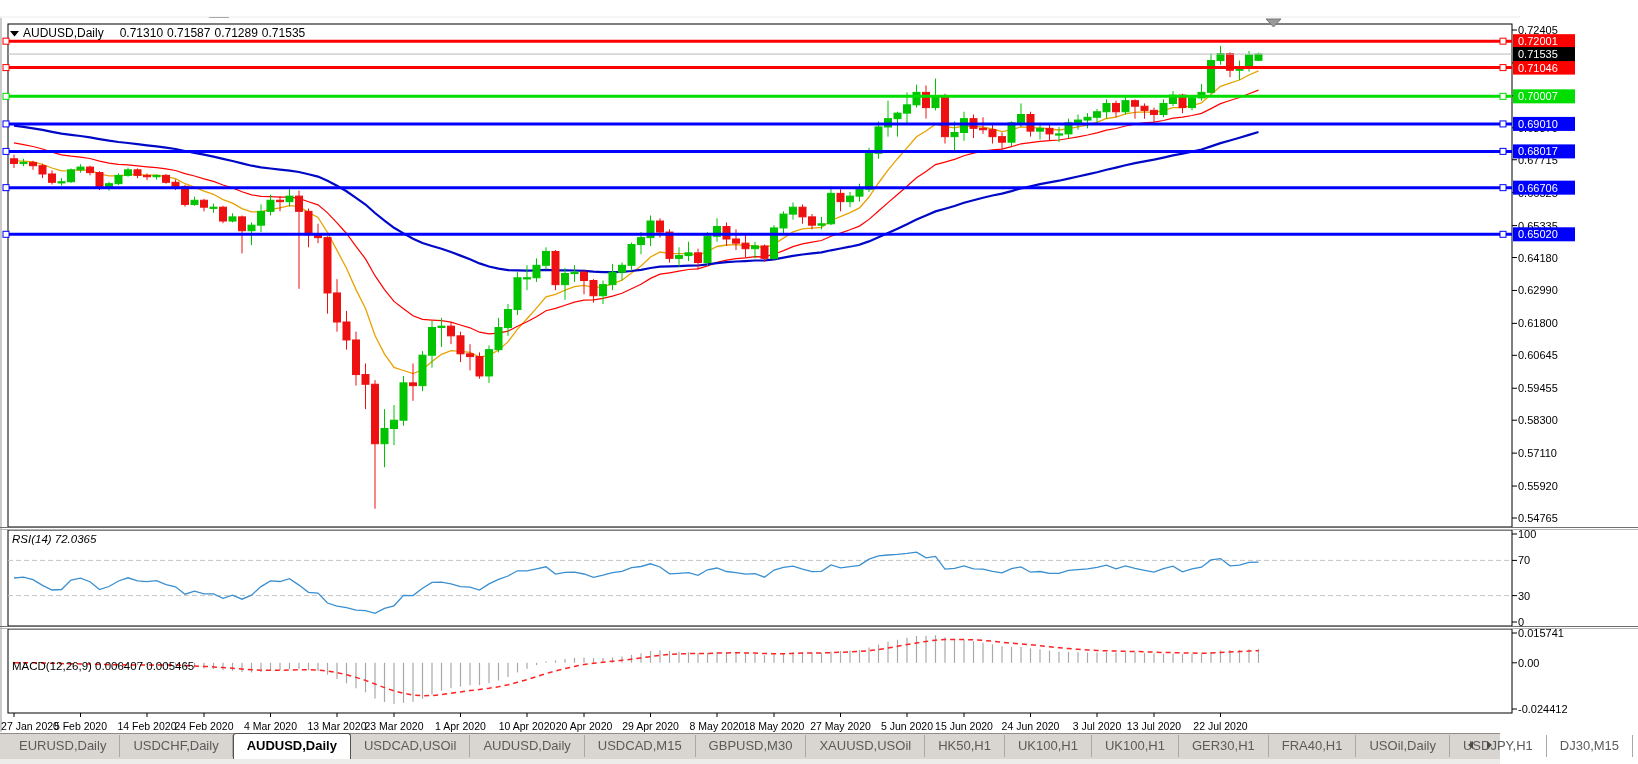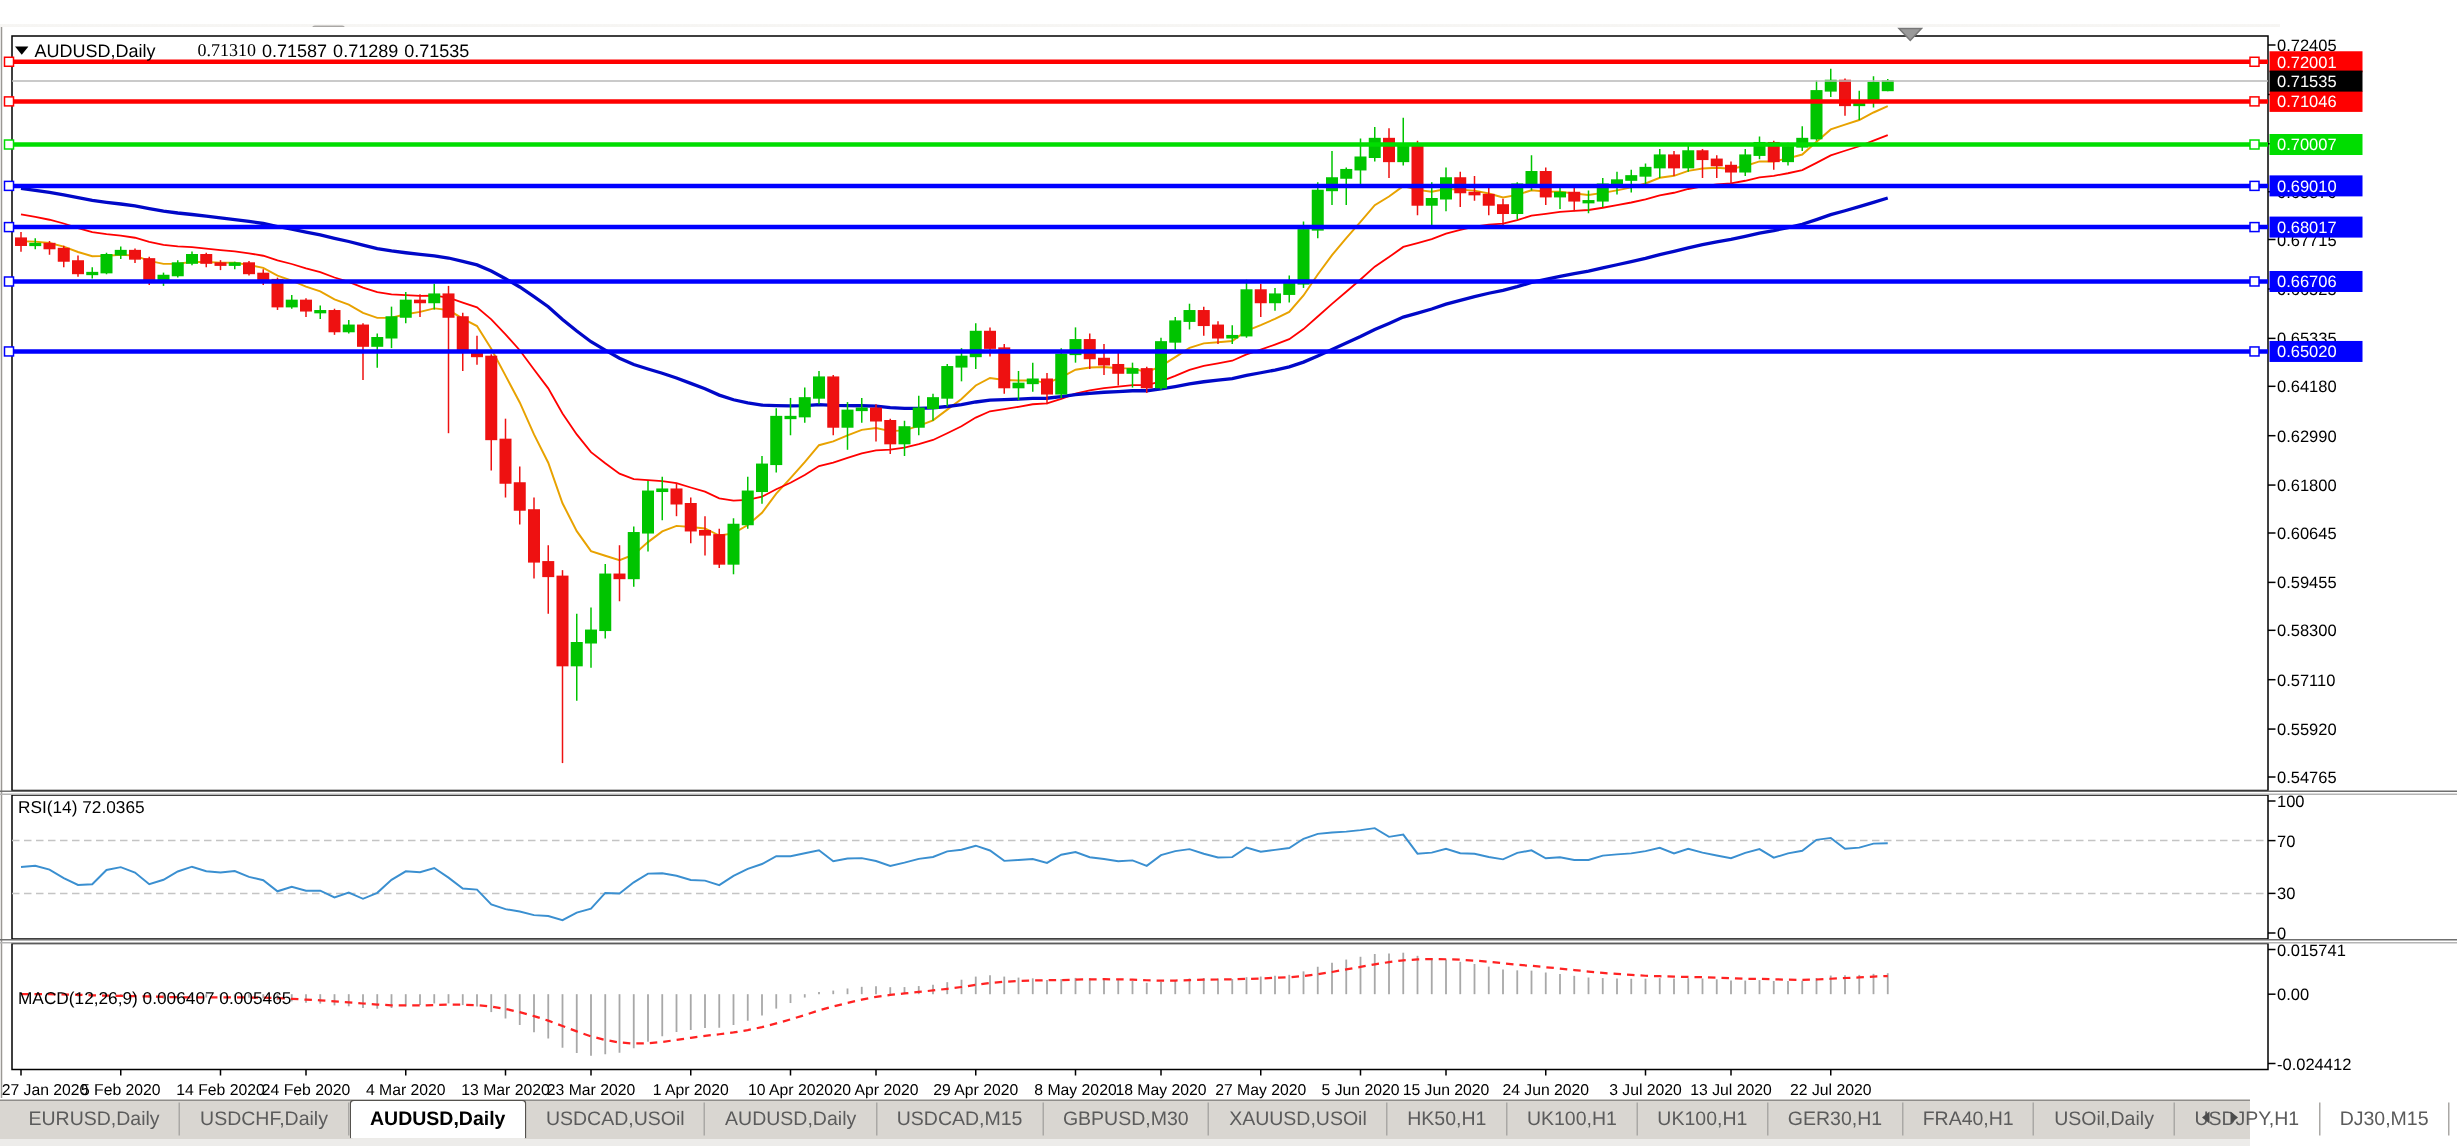--- a/index.html
+++ b/index.html
@@ -9,23 +9,23 @@
            display:flex;align-items:center;font-size:11px;color:#333;}
   .tool-icon{width:16px;height:14px;margin-left:3px;display:inline-block;}
   .caret{width:0;height:0;border-left:4px solid transparent;border-right:4px solid transparent;
          border-top:4px solid #444;margin:0 4px 0 2px;}
   .grip{height:13px;border-left:2px dotted #b3b1ae;margin:0 6px 0 4px;}
   .tfbtn{min-width:30px;text-align:center;padding:1px 3px;margin:0 1px;border:1px solid transparent;
          border-radius:2px;cursor:default;}
   .tfbtn.active{background:#fdfdfd;border:1px solid #a9a7a4;}
   #chart-area{position:absolute;left:0;top:18px;width:1638px;height:715px;background:#fff;}
   #main-title{position:absolute;left:10px;top:8px;font-size:12px;color:#000;display:flex;align-items:center;gap:4px;}
-  #main-title .vals{margin-left:24px;letter-spacing:0;font-family:Liberation Serif, serif;}
+  #main-title .vals{margin-left:12px;letter-spacing:0;}
   .pane-label{position:absolute;left:12px;font-size:11.5px;color:#000;}
-  #rsi-label{top:515px;}
+  #rsi-label{top:515px;font-style:italic;}
   #macd-label{top:642px;}
   #tabbar{position:absolute;left:0;top:733px;width:1500px;height:31px;
           background:linear-gradient(to bottom,#d9d6d1 0,#d9d6d1 25px,#edecea 25px,#edecea 31px);
           border-top:1px solid #8f8d8a;}
   #tabs{display:flex;align-items:flex-end;height:25px;padding-left:6px;}
   .tab{font-size:13px;color:#5b5b5b;padding:3px 13px 4px 13px;white-space:nowrap;cursor:default;
        border-right:1px solid #aaa8a5;margin:2px 0;line-height:15px;}
   .tab.active{background:#fff;color:#000;font-weight:bold;border:1px solid #55524e;border-bottom:none;
               border-radius:3px 3px 0 0;padding:4px 13px 6px 13px;margin:0;}
   #tab-arrows{position:absolute;right:8px;top:7px;display:flex;gap:14px;}

